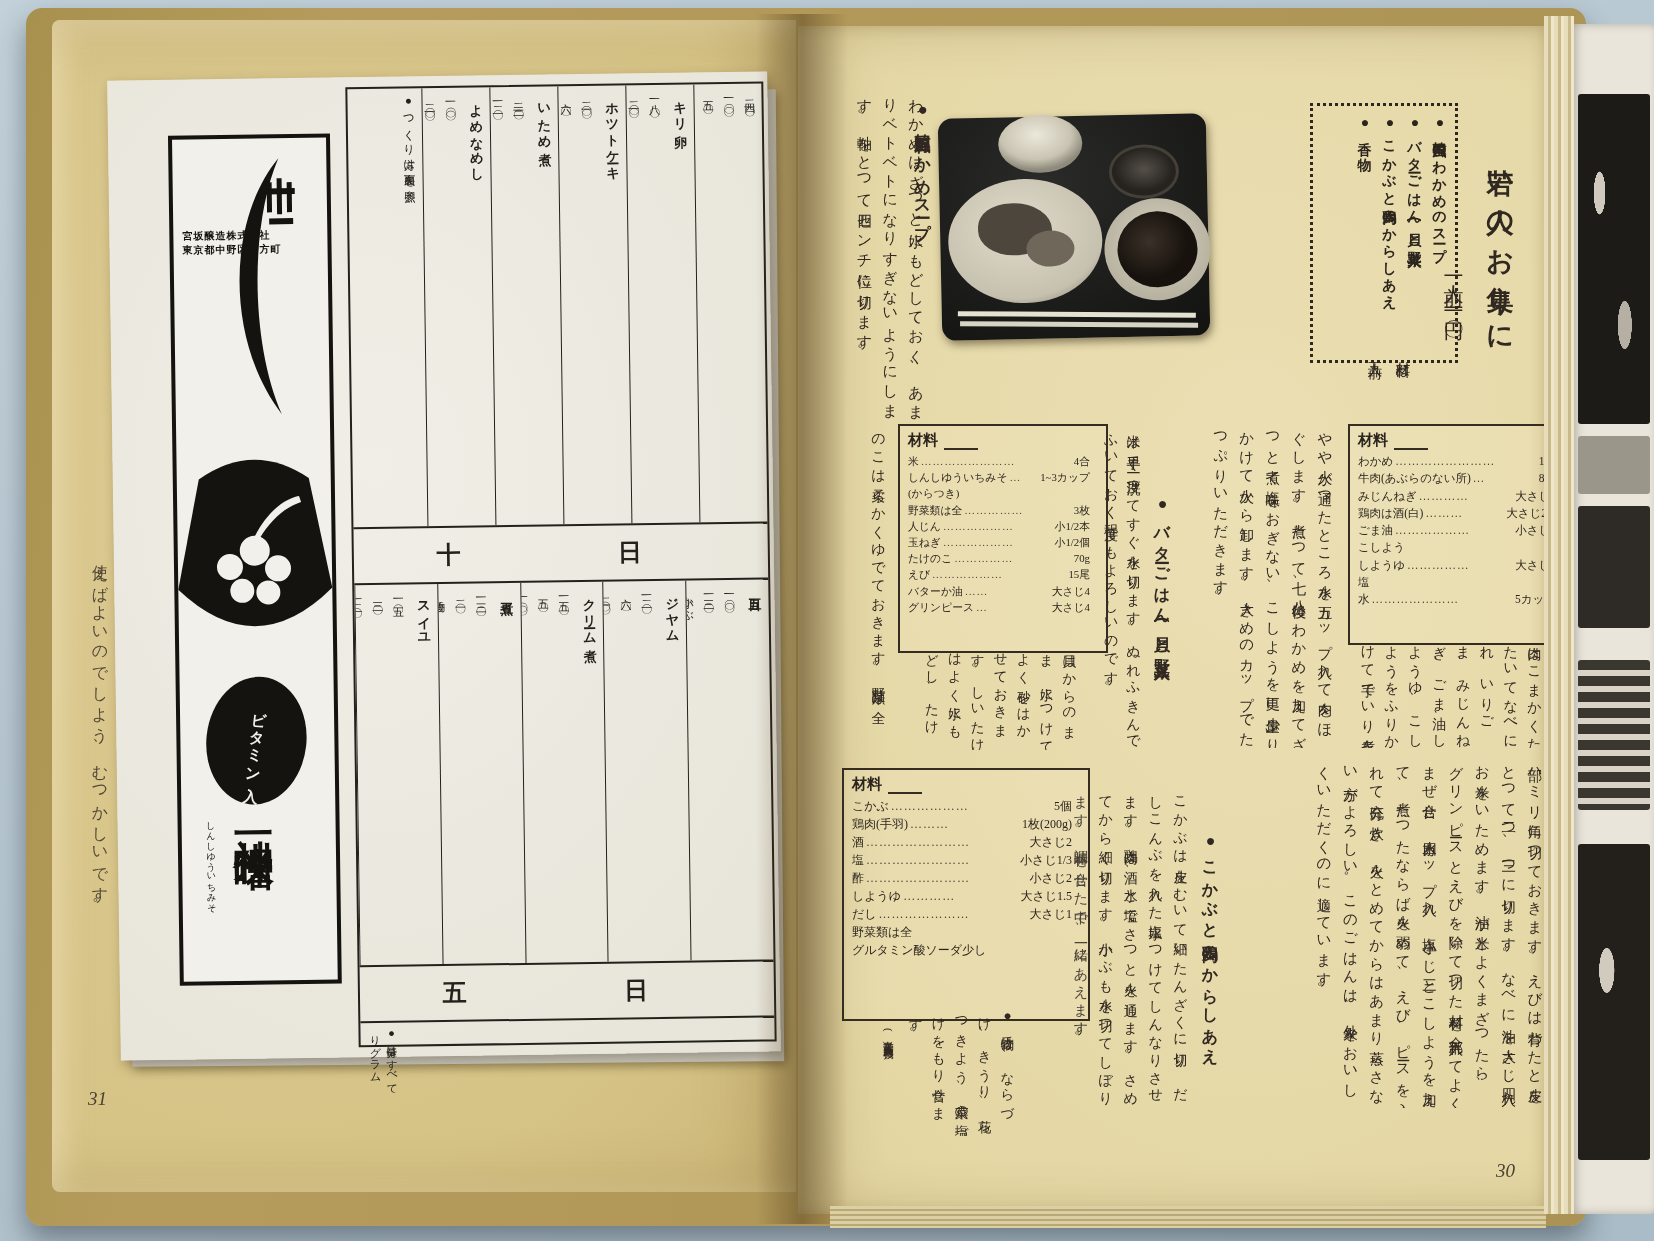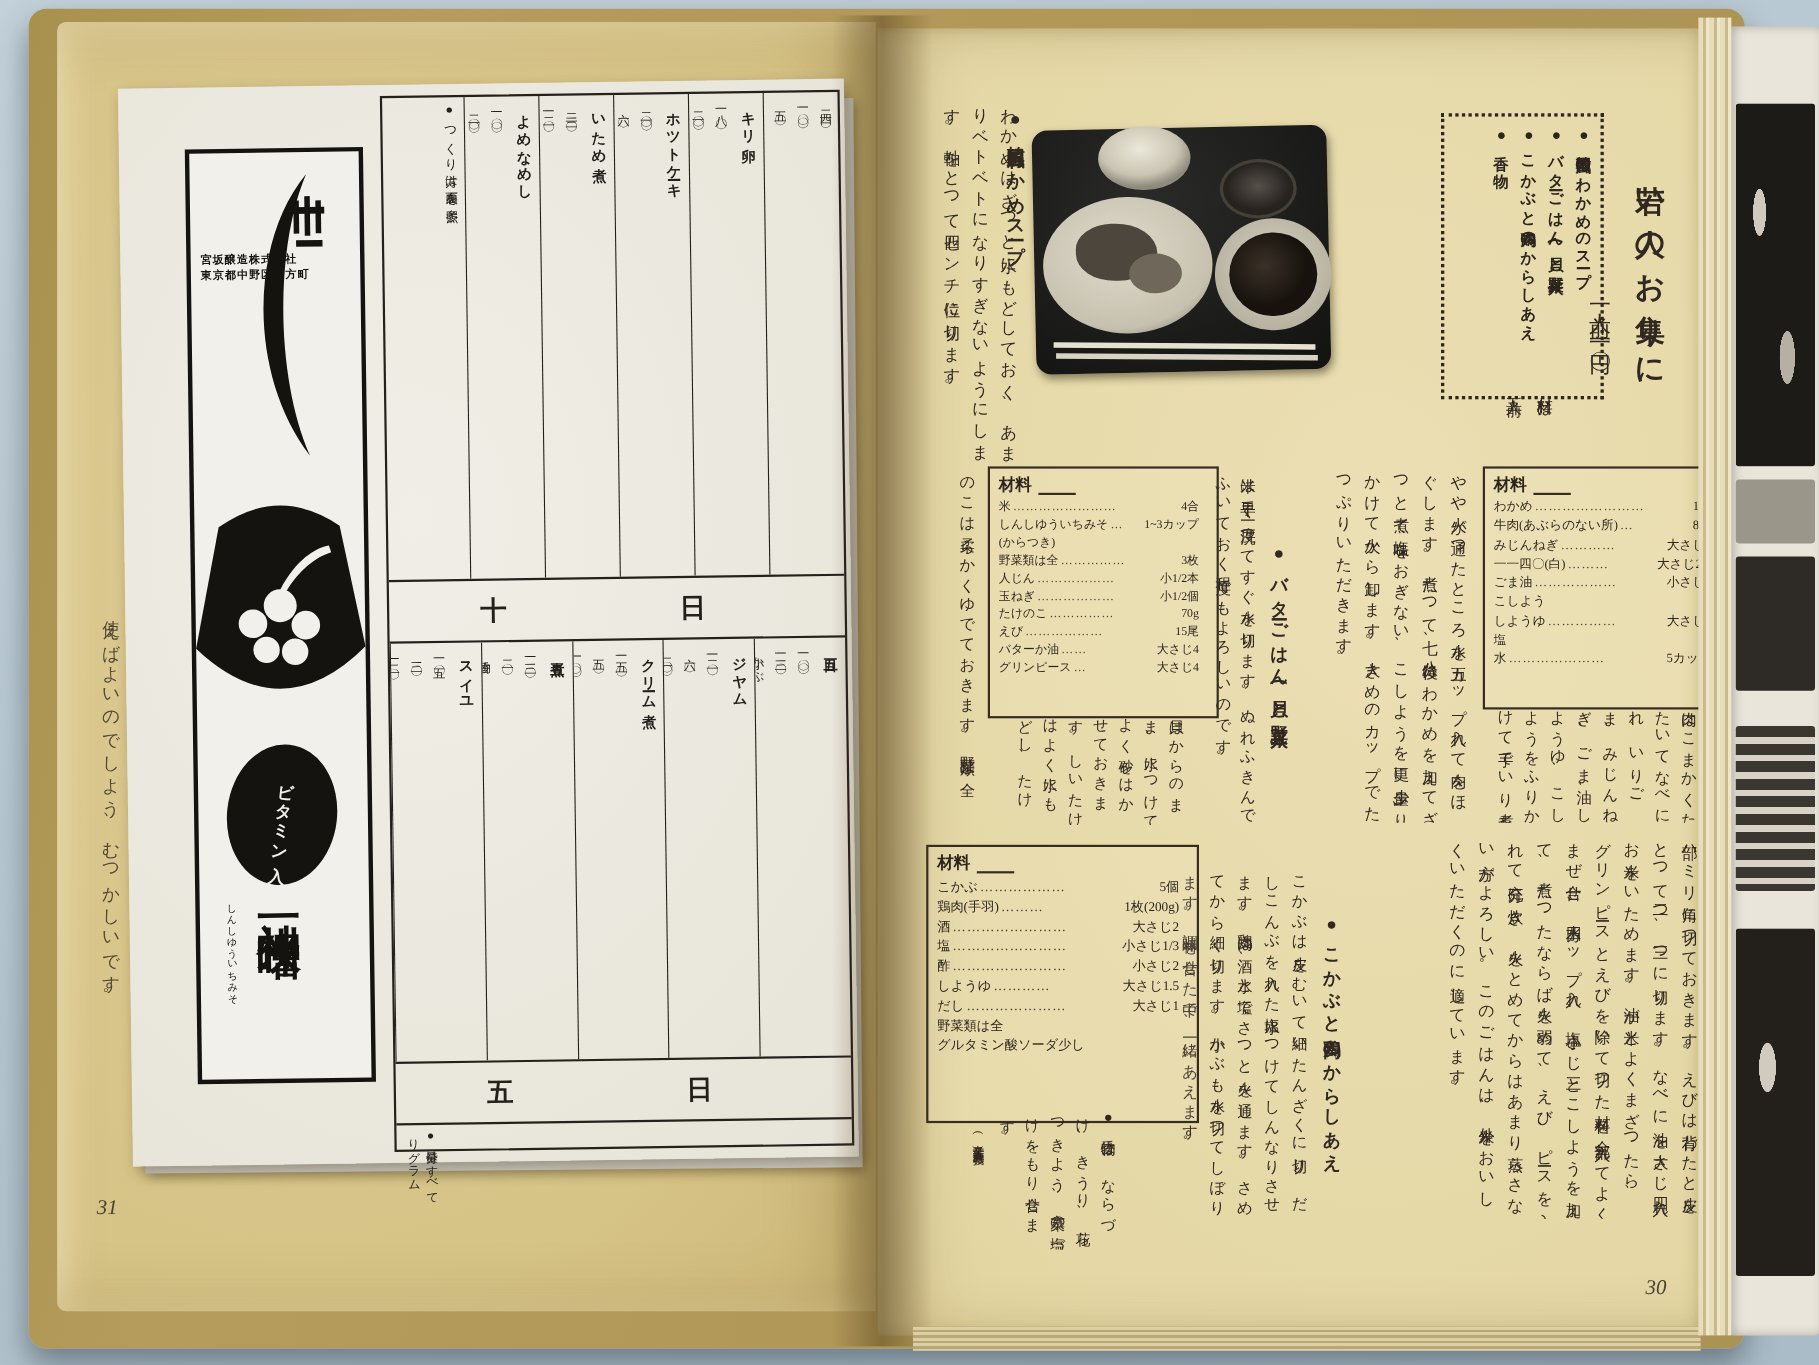--- a/index.html
+++ b/index.html
@@ -315,21 +315,21 @@
           <span class="n">牛肉(あぶらのない所)</span>
           <span class="d">…</span>
           <span class="a">80g</span>
         </div>
         <div class="ing-row">
           <span class="n">みじんねぎ</span>
           <span class="d">…………</span>
           <span class="a">大さじ1</span>
         </div>
         <div class="ing-row">
-          <span class="n">一一四〇(白)</span>
+          <span class="n">鶏肉は酒(白)</span>
           <span class="d">………</span>
           <span class="a">大さじ2/3</span>
         </div>
         <div class="ing-row">
           <span class="n">ごま油</span>
           <span class="d">………………</span>
           <span class="a">小さじ2</span>
         </div>
         <div class="ing-row">
           <span class="n">こしよう</span>

